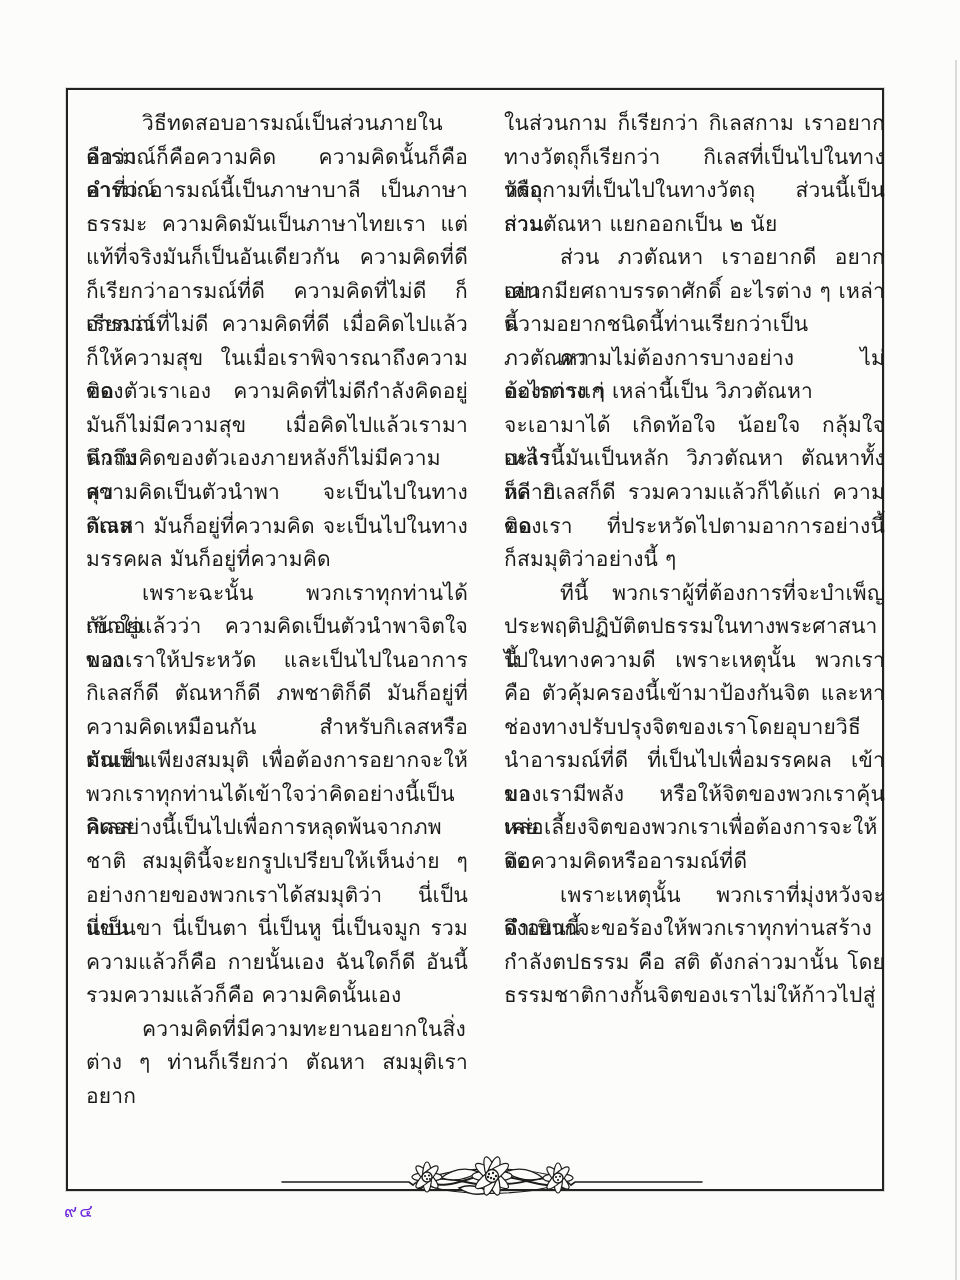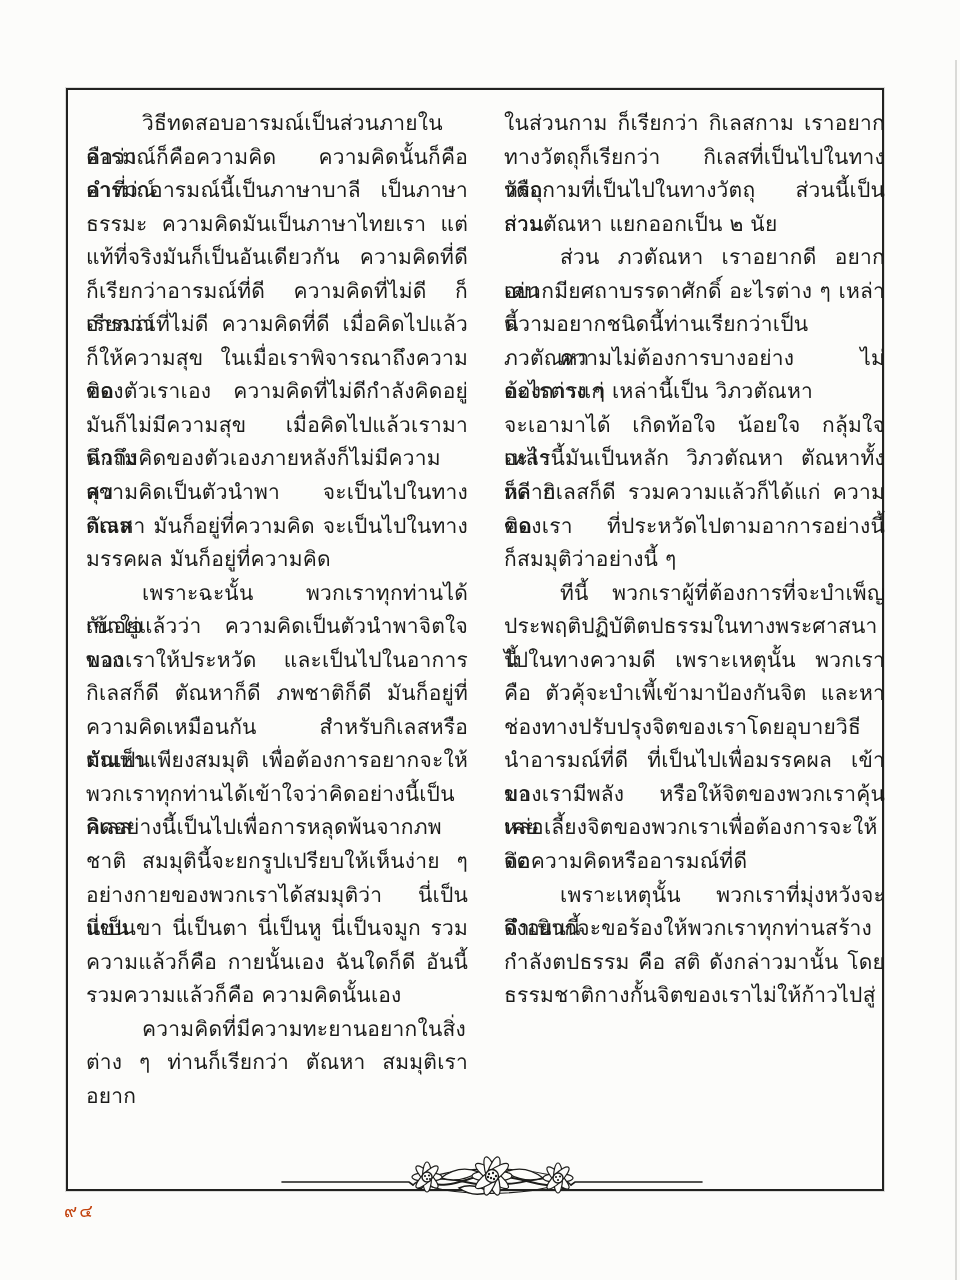--- a/index.html
+++ b/index.html
@@ -53,21 +53,21 @@
     text-align-last: justify;
     overflow: visible;
   }
   .line.indent   { text-indent: 56px; }
   .line.para-end { text-align-last: left; }
   .page-number {
     position: absolute;
     left: 64px;
     top: 1196px;
     font-size: 18px;
-    color: #c2410c;
+    color: #6d28d9;
     letter-spacing: 2px;
   }
   .ornament {
     position: absolute;
     left: 281px;
     top: 1152px;
     width: 422px;
     height: 46px;
   }
 </style>
@@ -123,21 +123,21 @@
       <div class="line indent">ความไม่ต้องการบางอย่าง ไม่ต้องการแก่</div>
       <div class="line para-end">อะไรต่าง ๆ เหล่านี้เป็น วิภวตัณหา</div>
       <div class="line">จะเอามาได้ เกิดท้อใจ น้อยใจ กลุ้มใจ อะไร</div>
       <div class="line">เหล่านี้มันเป็นหลัก วิภวตัณหา ตัณหาทั้งหลาย</div>
       <div class="line">ก็ดี กิเลสก็ดี รวมความแล้วก็ได้แก่ ความคิด</div>
       <div class="line">ของเรา ที่ประหวัดไปตามอาการอย่างนี้</div>
       <div class="line para-end">ก็สมมุติว่าอย่างนี้ ๆ</div>
       <div class="line indent">ทีนี้ พวกเราผู้ที่ต้องการที่จะบำเพ็ญ</div>
       <div class="line">ประพฤติปฏิบัติตปธรรมในทางพระศาสนานี้</div>
       <div class="line">ไปในทางความดี เพราะเหตุนั้น พวกเรา</div>
-      <div class="line">คือ ตัวคุ้จะบำเพี้เข้ามาป้องกันจิต และหา</div>
+      <div class="line">คือ ตัวคุ้มครองนี้เข้ามาป้องกันจิต และหา</div>
       <div class="line">ช่องทางปรับปรุงจิตของเราโดยอุบายวิธี</div>
       <div class="line">นำอารมณ์ที่ดี ที่เป็นไปเพื่อมรรคผล เข้ามา</div>
       <div class="line">ของเรามีพลัง หรือให้จิตของพวกเราคุ้นเคย</div>
       <div class="line">หล่อเลี้ยงจิตของพวกเราเพื่อต้องการจะให้จิต</div>
       <div class="line para-end">ต่อความคิดหรืออารมณ์ที่ดี</div>
       <div class="line indent">เพราะเหตุนั้น พวกเราที่มุ่งหวังจะดำเนินนี้</div>
       <div class="line">จึงอยากจะขอร้องให้พวกเราทุกท่านสร้าง</div>
       <div class="line">กำลังตปธรรม คือ สติ ดังกล่าวมานั้น โดย</div>
       <div class="line">ธรรมชาติกางกั้นจิตของเราไม่ให้ก้าวไปสู่</div>
     </div>

